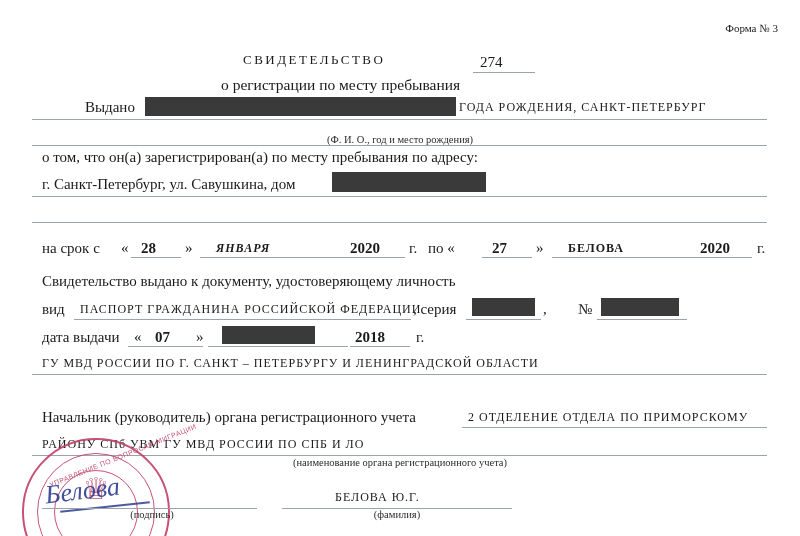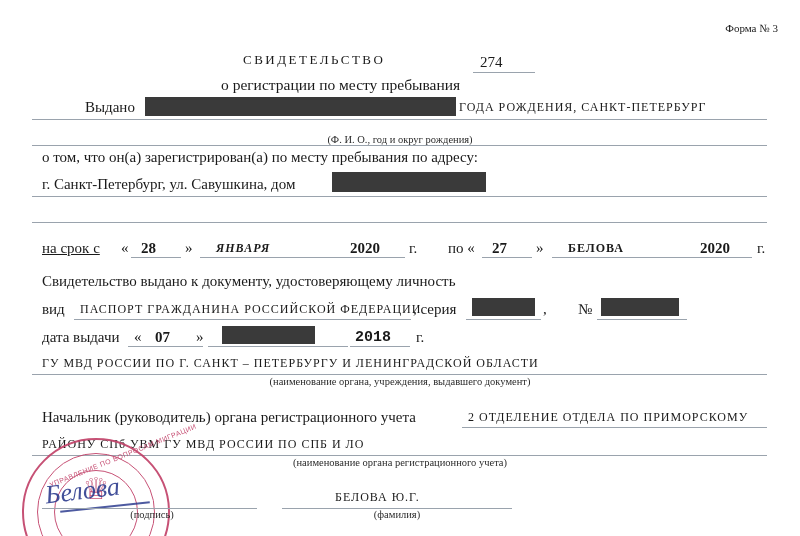--- a/index.html
+++ b/index.html
@@ -130,42 +130,42 @@
   <div class="t num-handwrite" style="left:480px; top:54px;">274</div>
   <div class="rule" style="left:473px; top:72px; width:62px;"></div>
 
   <div class="t subtitle" style="left:221px; top:76px;">о регистрации по месту пребывания</div>
 
   <div class="t body-text" style="left:85px; top:99px;">Выдано</div>
   <div class="redact" style="left:145px; top:97px; width:311px; height:19px;"></div>
   <div class="t body-text-sm spaced" style="left:459px; top:100px;">ГОДА РОЖДЕНИЯ, САНКТ-ПЕТЕРБУРГ</div>
   <div class="rule" style="left:32px; top:119px; width:735px;"></div>
 
-  <div class="t caption" style="left:0; top:134px; width:800px;">(Ф. И. О., год и округ рождения)</div>
+  <div class="t caption" style="left:0; top:134px; width:800px;">(Ф. И. О., год и место рождения)</div>
   <div class="rule" style="left:32px; top:145px; width:735px;"></div>
 
   <div class="t body-text" style="left:42px; top:176px;">г. Санкт-Петербург, ул. Савушкина, дом</div>
 
   <div class="t body-text" style="left:42px; top:149px;">о том, что он(а) зарегистрирован(а) по месту пребывания по адресу:</div>
   <div class="redact" style="left:332px; top:172px; width:154px; height:20px;"></div>
   <div class="rule" style="left:32px; top:196px; width:735px;"></div>
 
   <div class="rule" style="left:32px; top:222px; width:735px;"></div>
 
-  <div class="t body-text" style="left:42px; top:240px;text-decoration:underline;">на срок с</div>
+  <div class="t body-text" style="left:42px; top:240px;">на срок с</div>
   <div class="t body-text" style="left:121px; top:240px;">«</div>
   <div class="t body-text bold-ish" style="left:141px; top:240px;">28</div>
   <div class="rule" style="left:131px; top:257px; width:50px;"></div>
   <div class="t body-text" style="left:185px; top:240px;">»</div>
   <div class="t body-text-sm bold-ish spaced" style="left:216px; top:241px;font-style:italic;">ЯНВАРЯ</div>
   <div class="rule" style="left:200px; top:257px; width:143px;"></div>
   <div class="t body-text bold-ish" style="left:350px; top:240px;">2020</div>
   <div class="rule" style="left:343px; top:257px; width:62px;"></div>
   <div class="t body-text" style="left:409px; top:240px;">г.</div>
-  <div class="t body-text" style="left:448px; top:240px;">по «</div>
+  <div class="t body-text" style="left:428px; top:240px;">по «</div>
   <div class="t body-text bold-ish" style="left:492px; top:240px;">27</div>
   <div class="rule" style="left:482px; top:257px; width:50px;"></div>
   <div class="t body-text" style="left:536px; top:240px;">»</div>
   <div class="t body-text-sm bold-ish spaced" style="left:568px; top:241px;">БЕЛОВА</div>
   <div class="rule" style="left:552px; top:257px; width:140px;"></div>
   <div class="t body-text bold-ish" style="left:700px; top:240px;">2020</div>
   <div class="rule" style="left:692px; top:257px; width:60px;"></div>
   <div class="t body-text" style="left:757px; top:240px;">г.</div>
 
   <div class="t body-text" style="left:42px; top:273px;">Свидетельство выдано к документу, удостоверяющему личность</div>
@@ -181,27 +181,26 @@
   <div class="redact" style="left:601px; top:298px; width:78px; height:18px;"></div>
   <div class="rule" style="left:597px; top:319px; width:90px;"></div>
 
   <div class="t body-text" style="left:42px; top:329px;">дата выдачи</div>
   <div class="t body-text" style="left:134px; top:329px;">«</div>
   <div class="t body-text bold-ish" style="left:155px; top:329px;">07</div>
   <div class="rule" style="left:128px; top:346px; width:75px;"></div>
   <div class="t body-text" style="left:196px; top:329px;">»</div>
   <div class="redact" style="left:222px; top:326px; width:93px; height:18px;"></div>
   <div class="rule" style="left:208px; top:346px; width:140px;"></div>
-  <div class="t body-text bold-ish" style="left:355px; top:329px;font-family:Liberation Mono, monospace;">2018</div>
+  <div class="t body-text bold-ish" style="left:355px; top:329px;">2018</div>
   <div class="rule" style="left:350px; top:346px; width:60px;"></div>
   <div class="t body-text" style="left:416px; top:329px;">г.</div>
 
   <div class="t body-text-sm spaced" style="left:42px; top:356px;">ГУ  МВД  РОССИИ  ПО  Г. САНКТ – ПЕТЕРБУРГУ  И  ЛЕНИНГРАДСКОЙ ОБЛАСТИ</div>
   <div class="rule" style="left:32px; top:374px; width:735px;"></div>
-  <div class="t caption" style="left:0; top:376px; width:800px;">(наименование органа, учреждения, выдавшего документ)</div>
 
   <div class="t body-text" style="left:42px; top:409px;">Начальник (руководитель) органа регистрационного учета</div>
   <div class="t body-text-sm spaced" style="left:468px; top:410px;">2 ОТДЕЛЕНИЕ ОТДЕЛА  ПО ПРИМОРСКОМУ</div>
   <div class="rule" style="left:462px; top:427px; width:305px;"></div>
   <div class="t body-text-sm spaced" style="left:42px; top:437px;">РАЙОНУ СПб УВМ  ГУ  МВД  РОССИИ  ПО СПБ  И  ЛО</div>
   <div class="rule" style="left:32px; top:455px; width:735px;"></div>
   <div class="t caption" style="left:0; top:457px; width:800px;">(наименование органа регистрационного учета)</div>
 
   <div class="stamp" style="left:22px; top:438px;">
     <div class="stamp-inner"></div>

